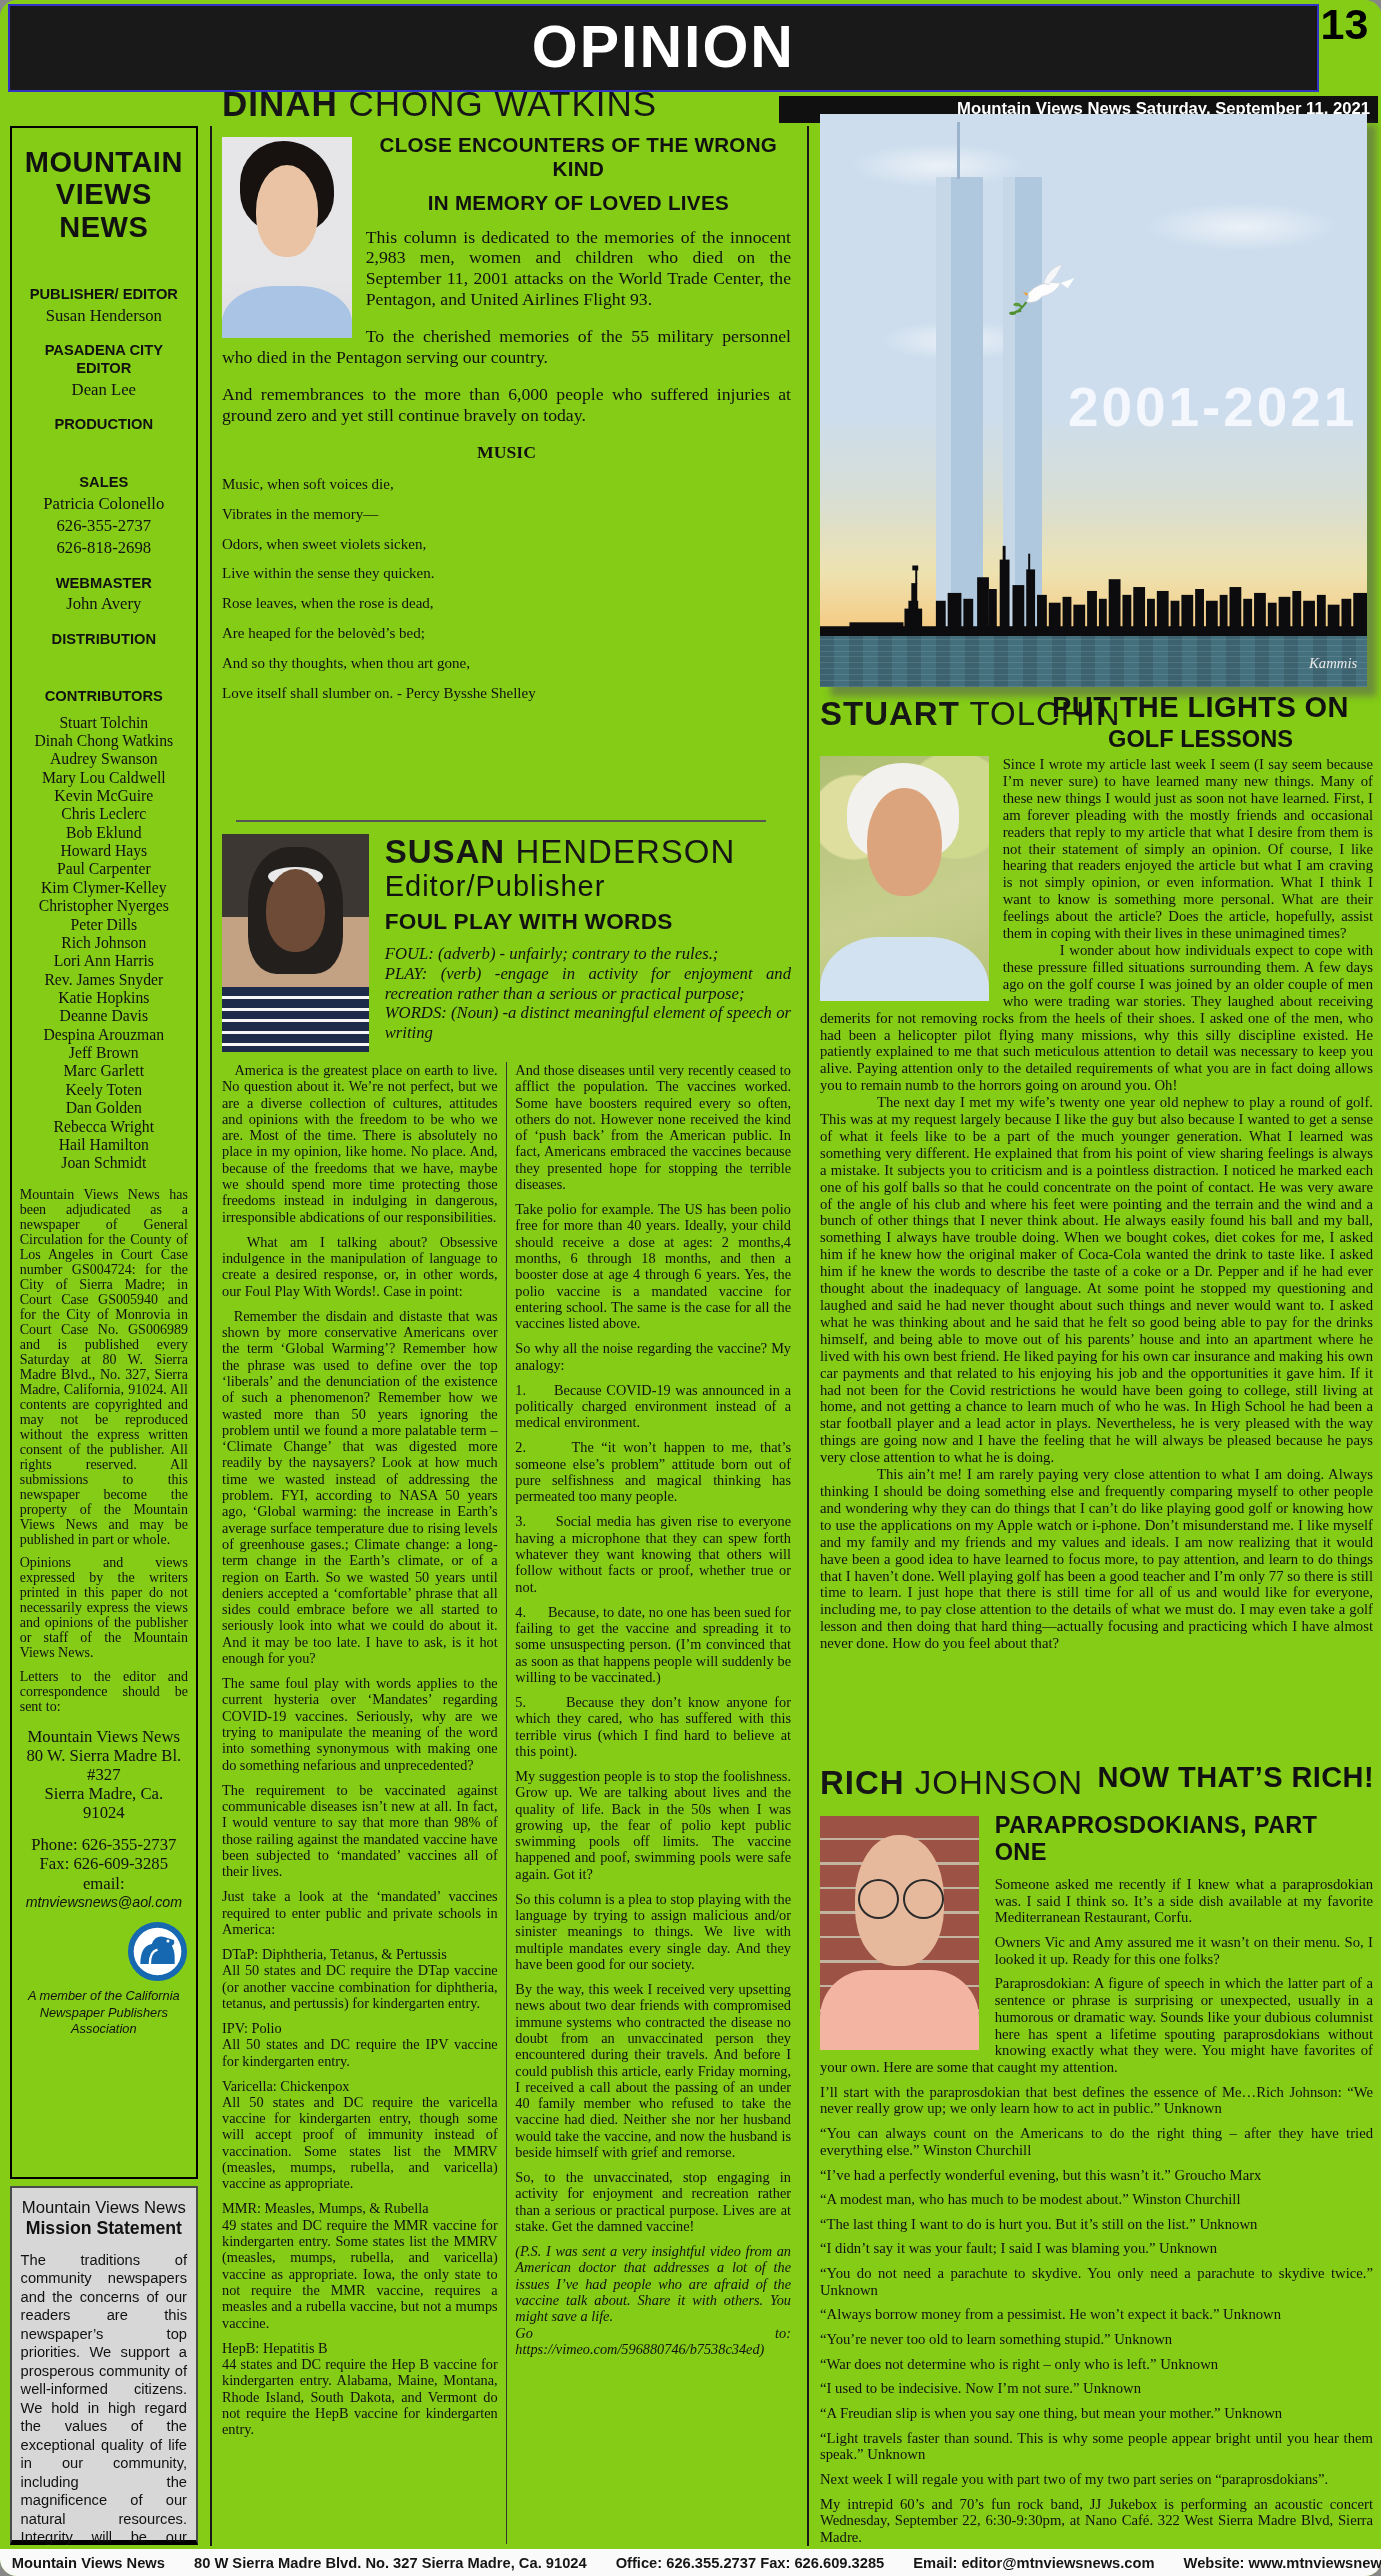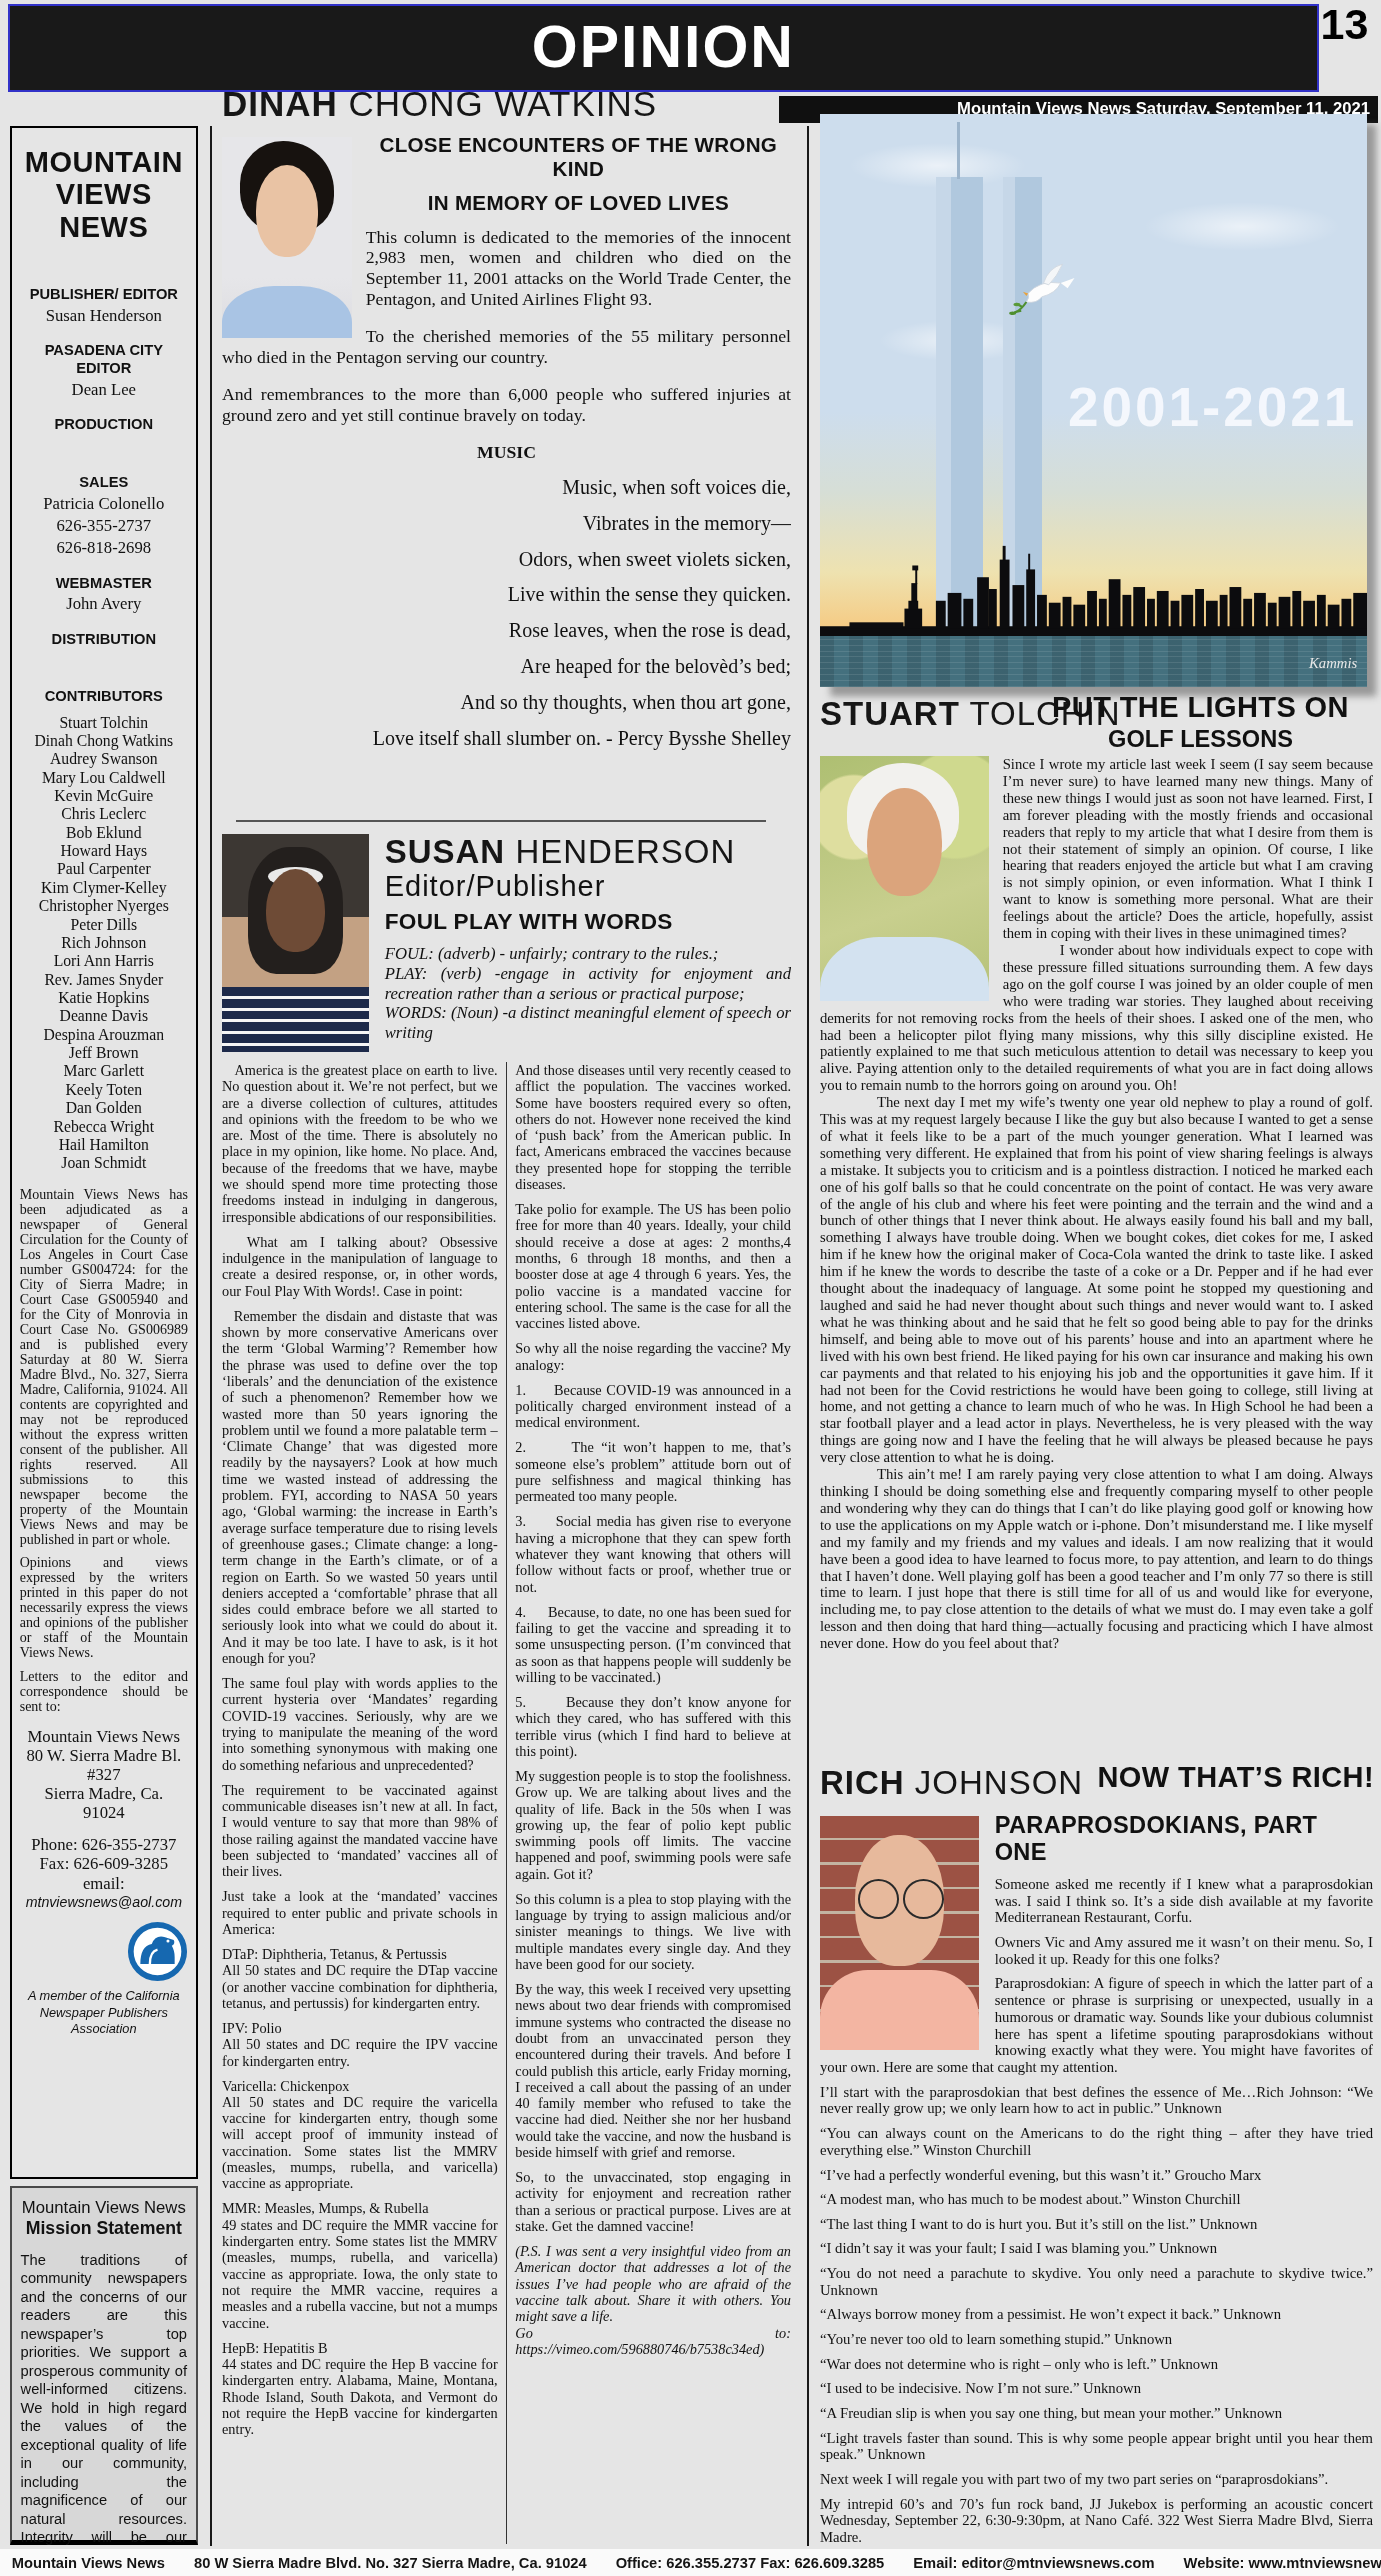--- a/index.html
+++ b/index.html
@@ -1,18 +1,18 @@
 <!DOCTYPE html>
 <html><head>
 <meta charset="utf-8">
 <style>
   * { margin:0; padding:0; box-sizing:border-box; }
   html,body { background:#888; }
-  #page { position:relative; width:1382px; height:2576px; background:#e5e5e5; margin:0 auto;
-          font-family:"Liberation Serif", serif; color:#111; overflow:hidden; }
+  #page { position:relative; width:1382px; height:2576px; background:#84cc16; margin:0 auto;
+          font-family:"Liberation Serif", serif; color:#111; overflow:hidden;border-radius:17px; }
 
   
   #banner { position:absolute; left:7.9px; top:3.9px; width:1311px; height:88px;
             background:#191919; border:2px solid #3232c8; }
   #banner .t { width:100%; text-align:center; color:#fff; font:800 59px "Liberation Sans", sans-serif;
                letter-spacing:2px; line-height:82px; }
   #pageno { position:absolute; right:13.7px; top:0px; font:700 43px "Liberation Sans", sans-serif; color:#000; }
   #datebar { position:absolute; left:779px; top:96px; width:599px; height:26.5px; background:#101010;
              color:#fff; font:700 16.7px "Liberation Sans", sans-serif; text-align:right;
              line-height:25.5px; padding-right:7.9px; }
@@ -89,21 +89,21 @@
   .rich-photo .ph-shirt { height:34%; background:#f3b5a2; border-radius:30% 30% 0 0/ 60% 60% 0 0; }
 
   
   #dinah-byline { position:absolute; left:222px; top:84px; font-size:35px; }
   #dinah-col { position:absolute; left:222px; top:133px; width:569px; height:685px; overflow:hidden; }
   #dinah-col .photo { float:left; width:130px; height:201px; margin:3.9px 13.7px 7.9px 0; }
   .col-title { text-align:center; font:700 20.6px "Liberation Sans", sans-serif; letter-spacing:0.3px; }
   .col-title.t2 { margin-top:9.8px; margin-bottom:11.8px; }
   #dinah-col p { font-size:17.7px; line-height:1.17; text-align:justify; margin-bottom:16.7px; }
   .poem-title { text-align:center; font:700 17.7px "Liberation Serif", serif; margin:5.9px 0 0; }
-  .poem-line { text-align:right; font-size:20px; margin-top:12.8px; }
+  .poem-line { text-align:left; font-size:15px; margin-top:12.8px; }
   #center-hr { position:absolute; left:236px; top:820px; width:530px; height:2px; background:#555; }
 
   
   #susan-head { position:absolute; left:222px; top:834px; width:569px; height:224px; overflow:hidden; }
   #susan-head .photo { float:left; width:147px; height:218px; margin-right:15.7px; }
   #susan-byline { font-size:33px; line-height:1.08; }
   #susan-role { font:300 29px "Liberation Sans", sans-serif; letter-spacing:1px; }
   #susan-title { font:700 22.6px "Liberation Sans", sans-serif; margin:5.9px 0 9.8px 13.7px; letter-spacing:0.3px; }
   #susan-def { font:italic 16.7px "Liberation Serif", serif; line-height:1.18; text-align:justify; white-space:pre-line; }
   #susan-cols { position:absolute; left:222px; top:1062px; width:569px; height:1482px; overflow:hidden;

